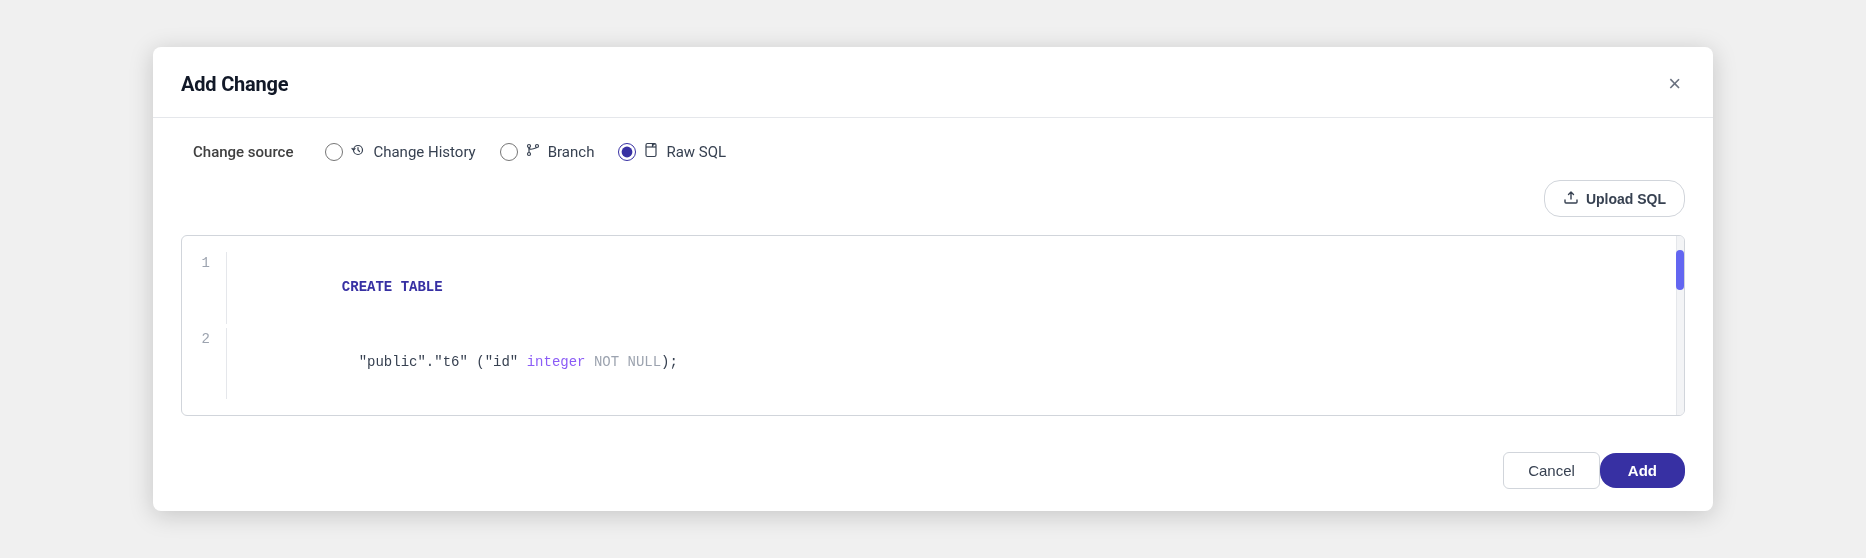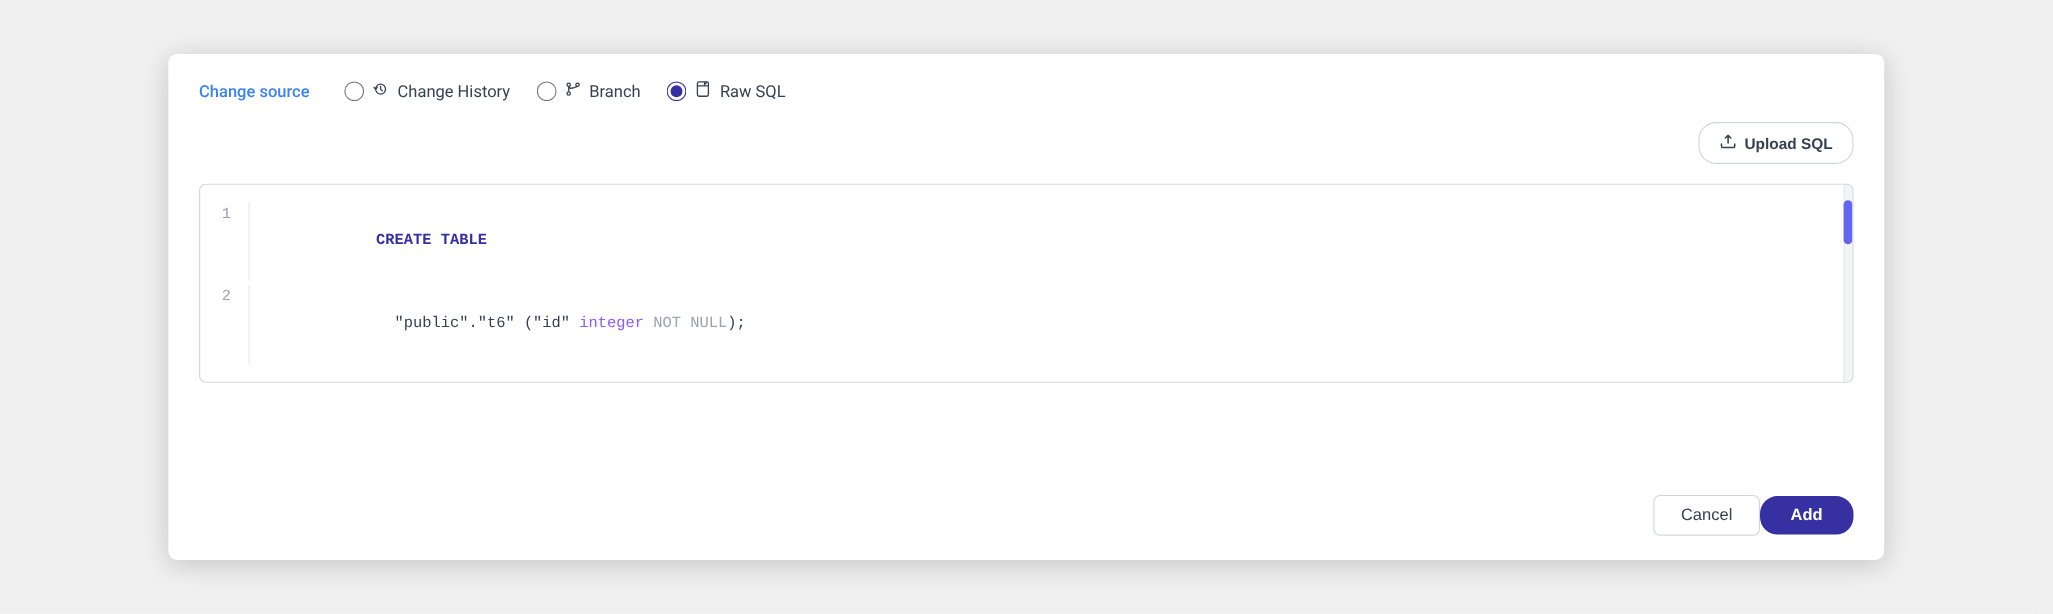--- a/index.html
+++ b/index.html
@@ -67,23 +67,24 @@
     }
 
     .change-source-row {
       display: flex;
       align-items: center;
       gap: 24px;
     }
 
     .change-source-label {
       font-size: 15px;
-      color: #3b82f6;
+      color: #404040;
       font-weight: 500;
       margin-right: 8px;
+      margin-left: 12px;
     }
 
     .radio-option {
       display: flex;
       align-items: center;
       gap: 7px;
       cursor: pointer;
       justify-content: center;
     }
 
@@ -239,20 +240,24 @@
       font-weight: 600;
       color: #fff;
       cursor: pointer;
     }
   </style>
 </head>
 <body>
 
 <div class="dialog">
 
+  <div class="dialog-header">
+    <span class="dialog-title">Add Change</span>
+    <button class="close-btn">×</button>
+  </div>
 
   <div class="dialog-body">
 
     <div class="change-source-row">
       <span class="change-source-label">Change source</span>
 
       <label class="radio-option">
         <input type="radio" name="change-source" style="">
         <span class="radio-icon">
           

